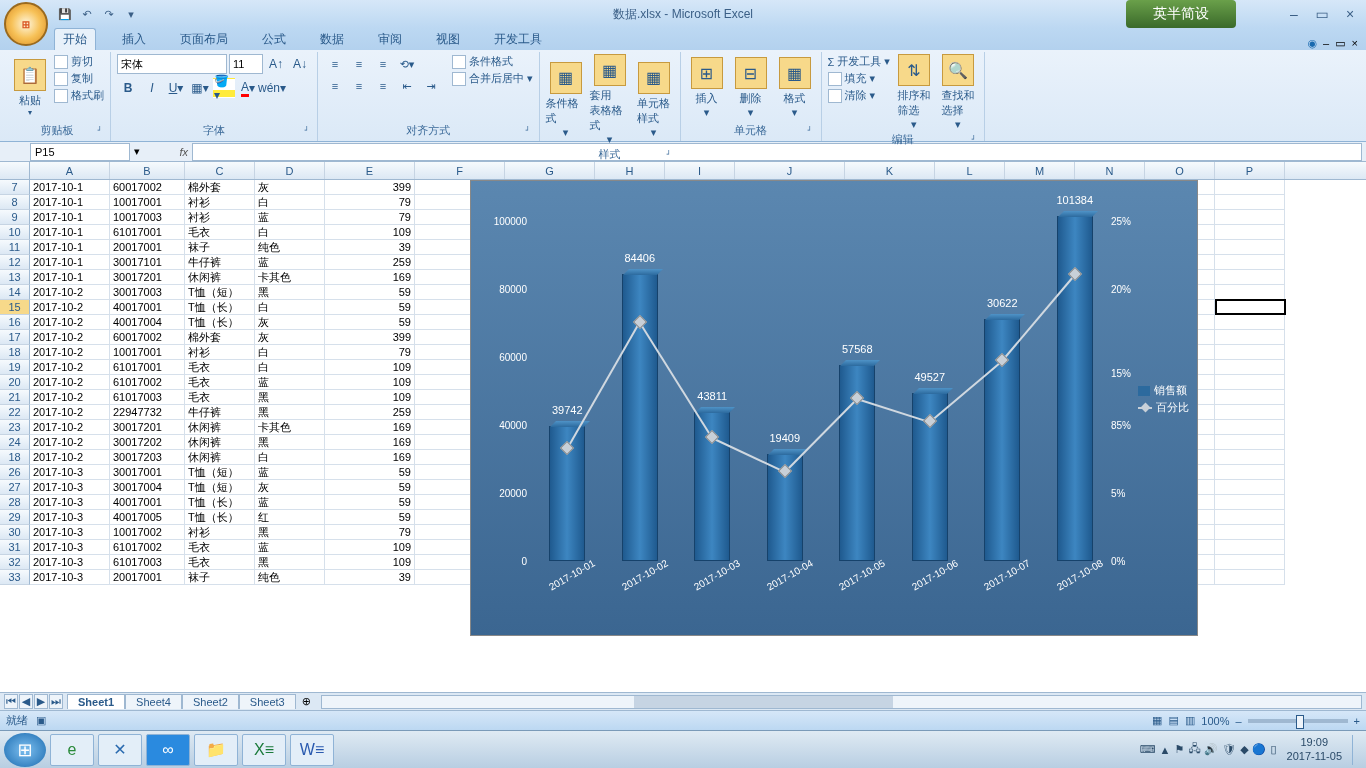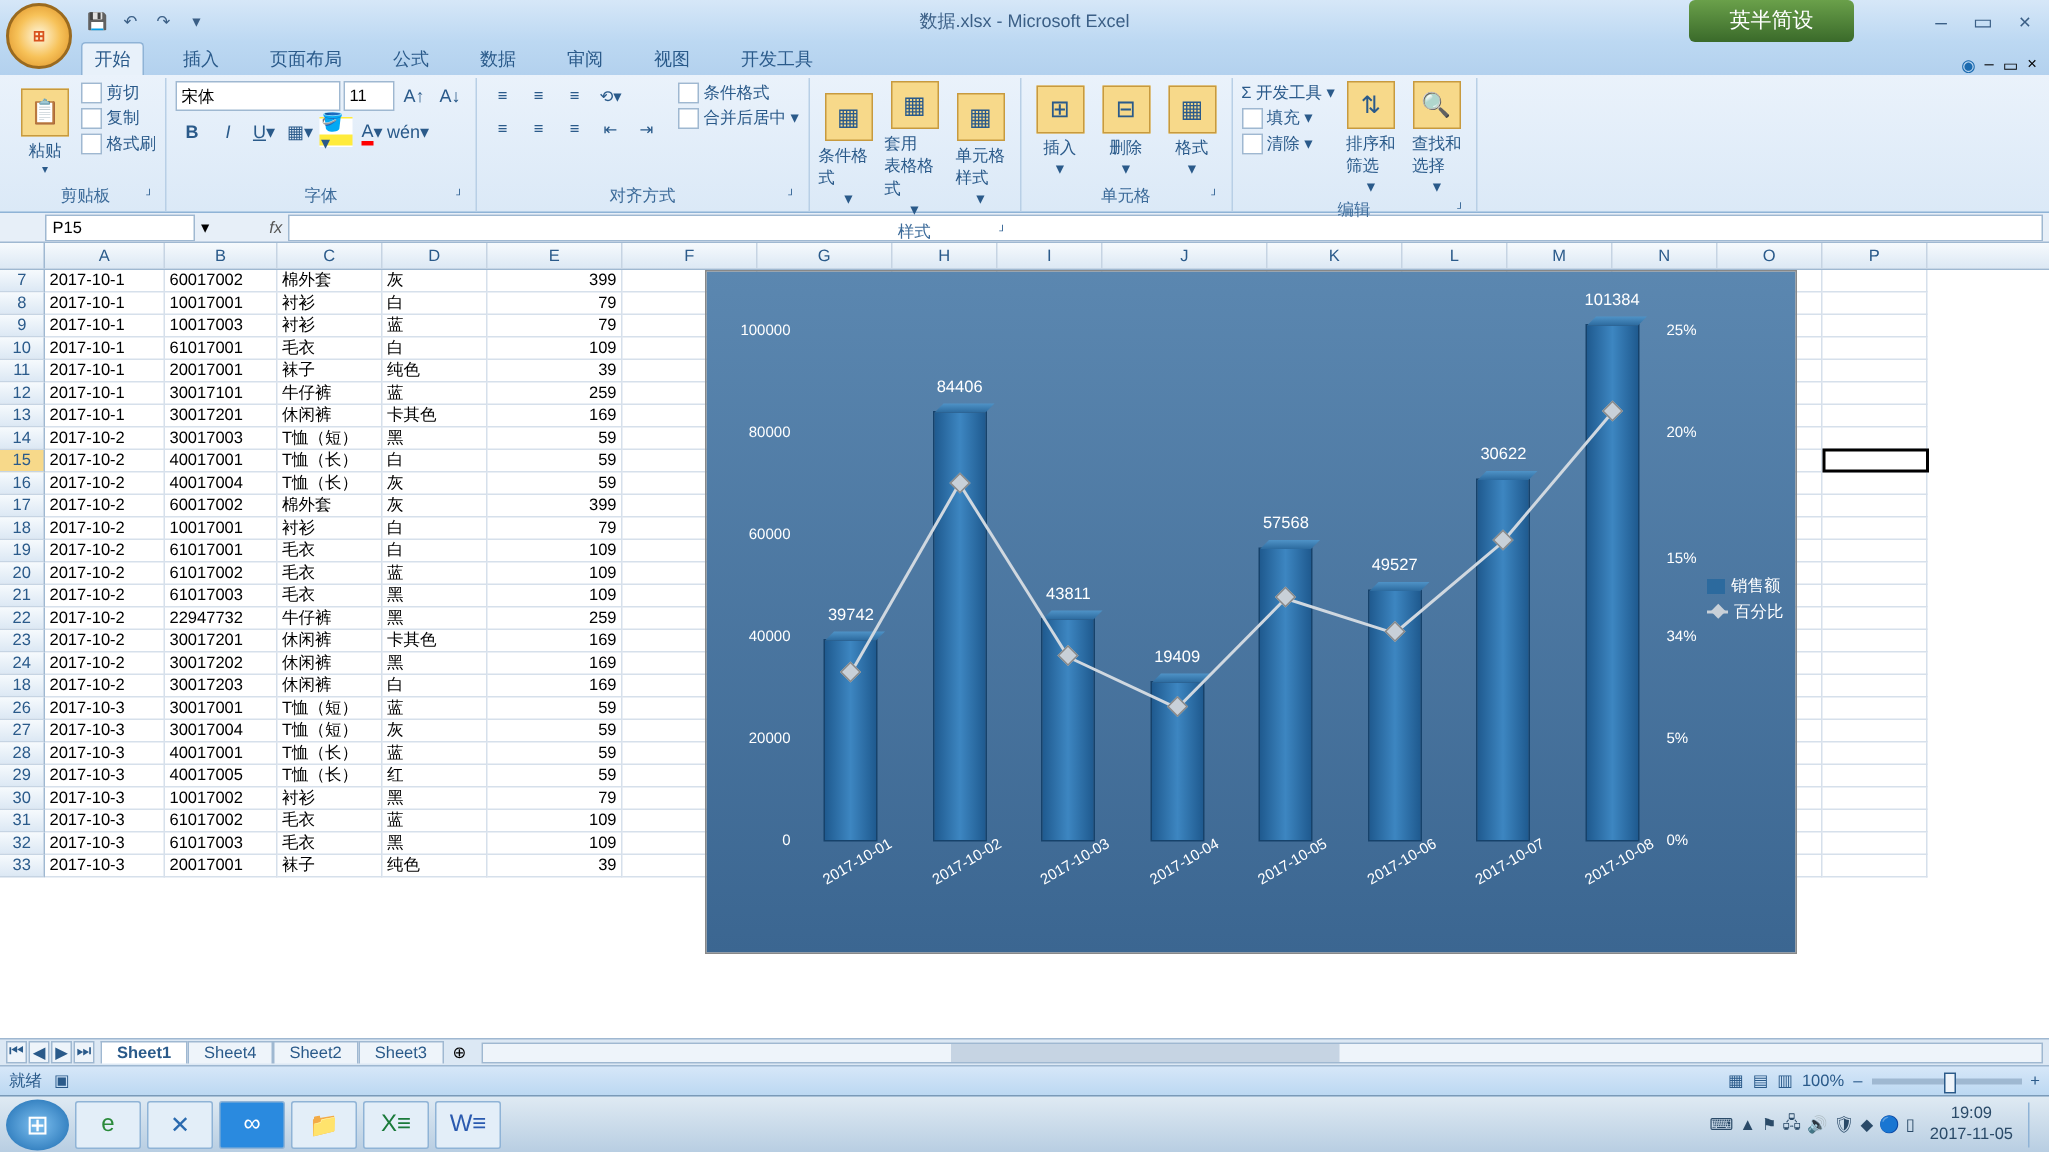--- a/index.html
+++ b/index.html
@@ -802,21 +802,21 @@
         <div style="top: 345px;">0</div>
         <div style="top: 277px;">20000</div>
         <div style="top: 209px;">40000</div>
         <div style="top: 141px;">60000</div>
         <div style="top: 73px;">80000</div>
         <div style="top: 5px;">100000</div>
       </div>
     <div class="y2axis" id="y2axis">
         <div style="top: 345px;">0%</div>
         <div style="top: 277px;">5%</div>
-        <div style="top: 209px;">34%</div>
+        <div style="top: 209px;">85%</div>
         <div style="top: 157px;">15%</div>
         <div style="top: 73px;">20%</div>
         <div style="top: 5px;">25%</div>
       </div>
     <div class="plot" id="plot">
         <div class="bar3d" style="left: 18.25px; height: 135.123px;"></div>
         <div class="dlabel" style="left: 36.25px; bottom: 145.123px;">39742</div>
         <div class="bar3d" style="left: 90.75px; height: 286.98px;"></div>
         <div class="dlabel" style="left: 108.75px; bottom: 296.98px;">84406</div>
         <div class="bar3d" style="left: 163.25px; height: 148.957px;"></div>

